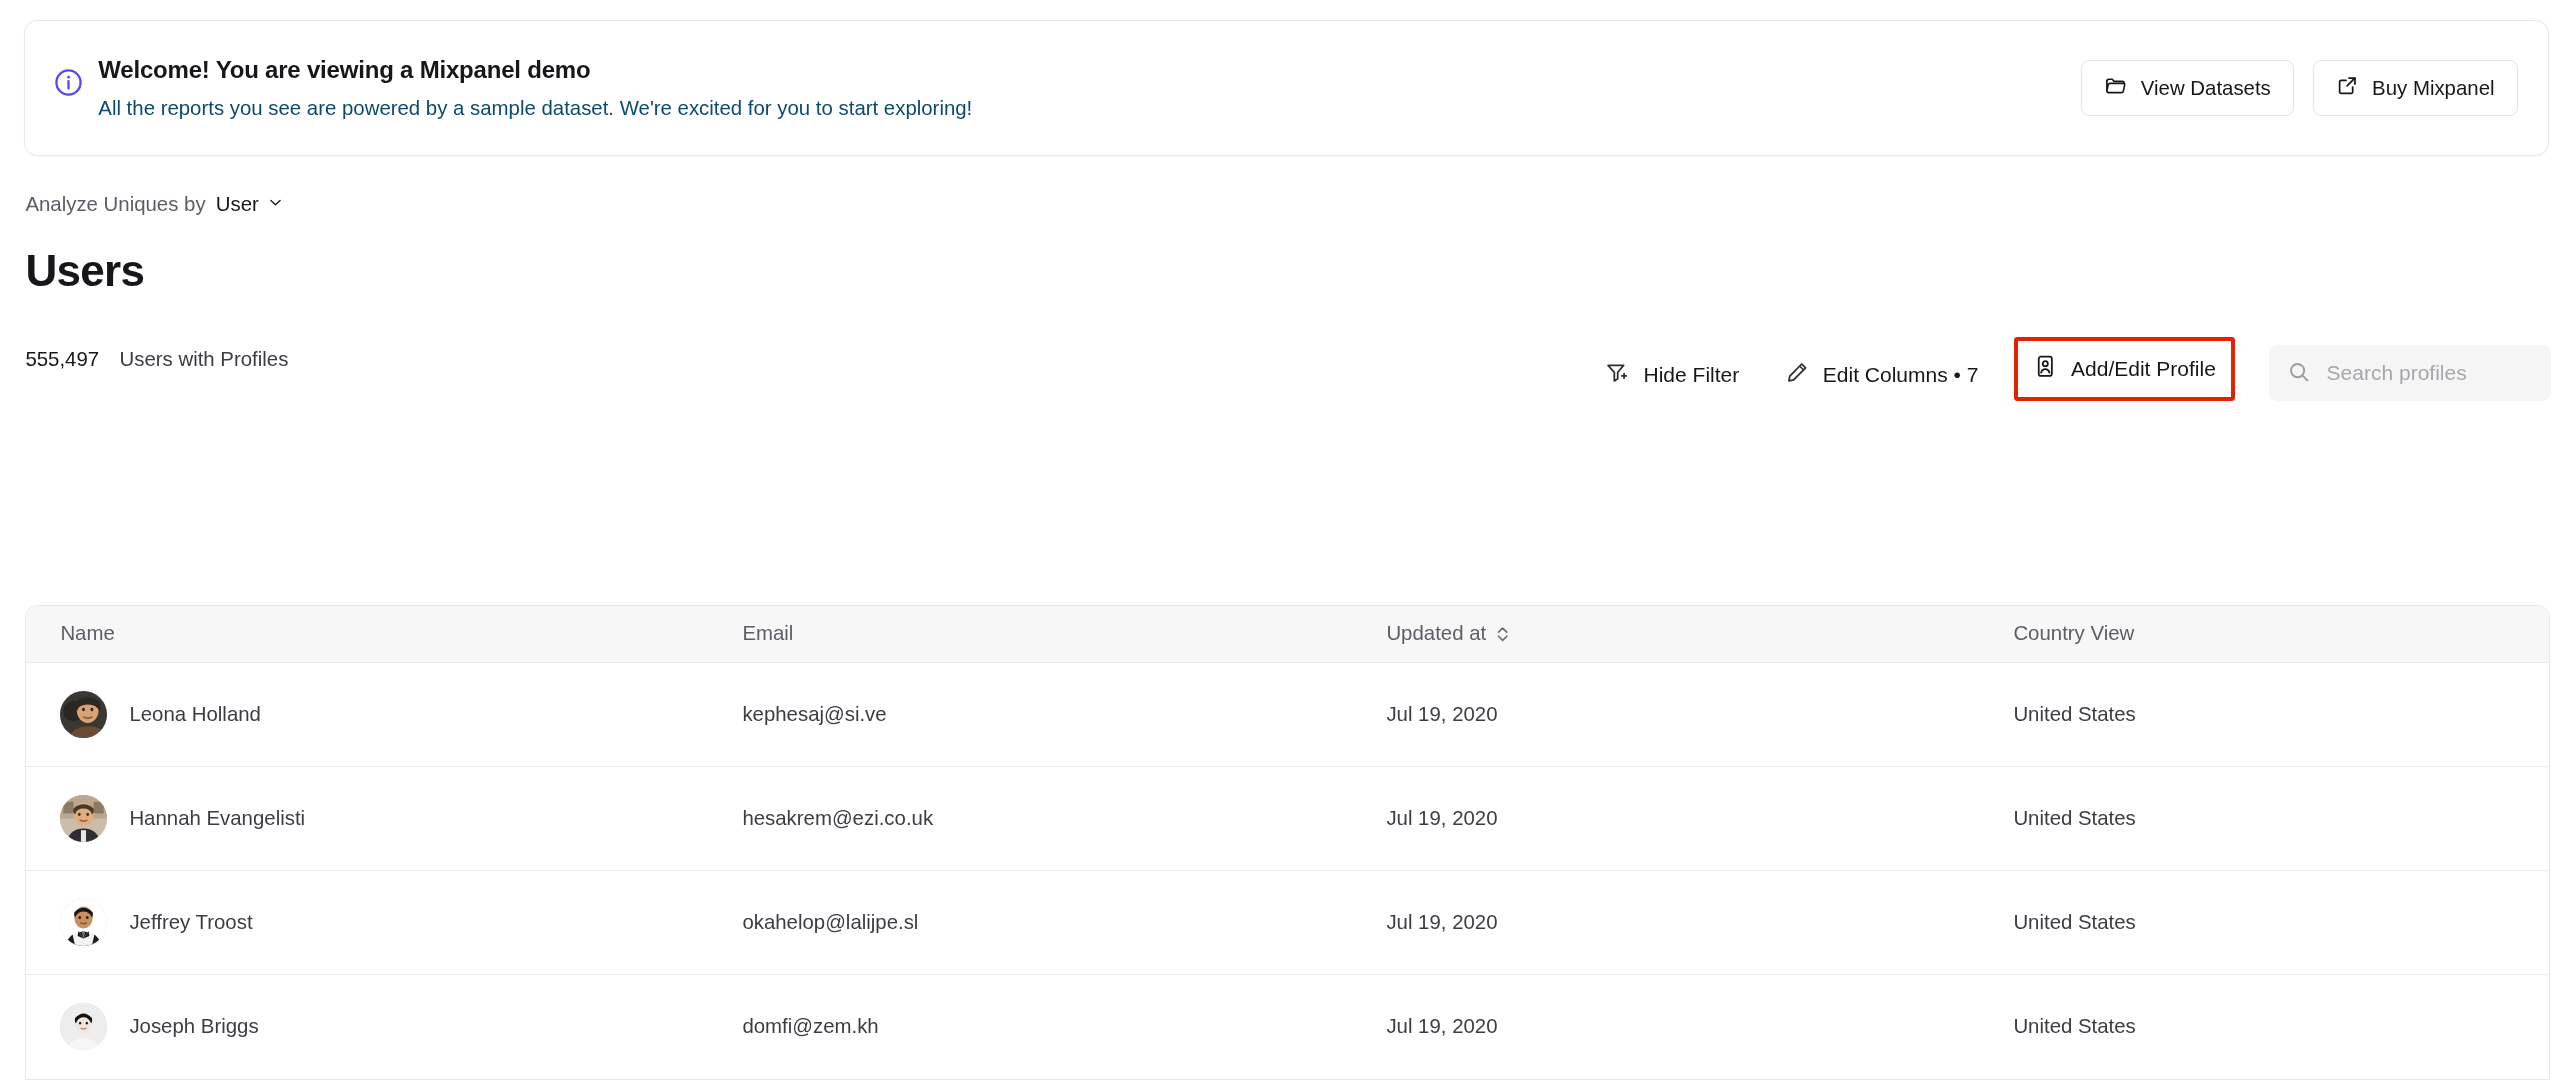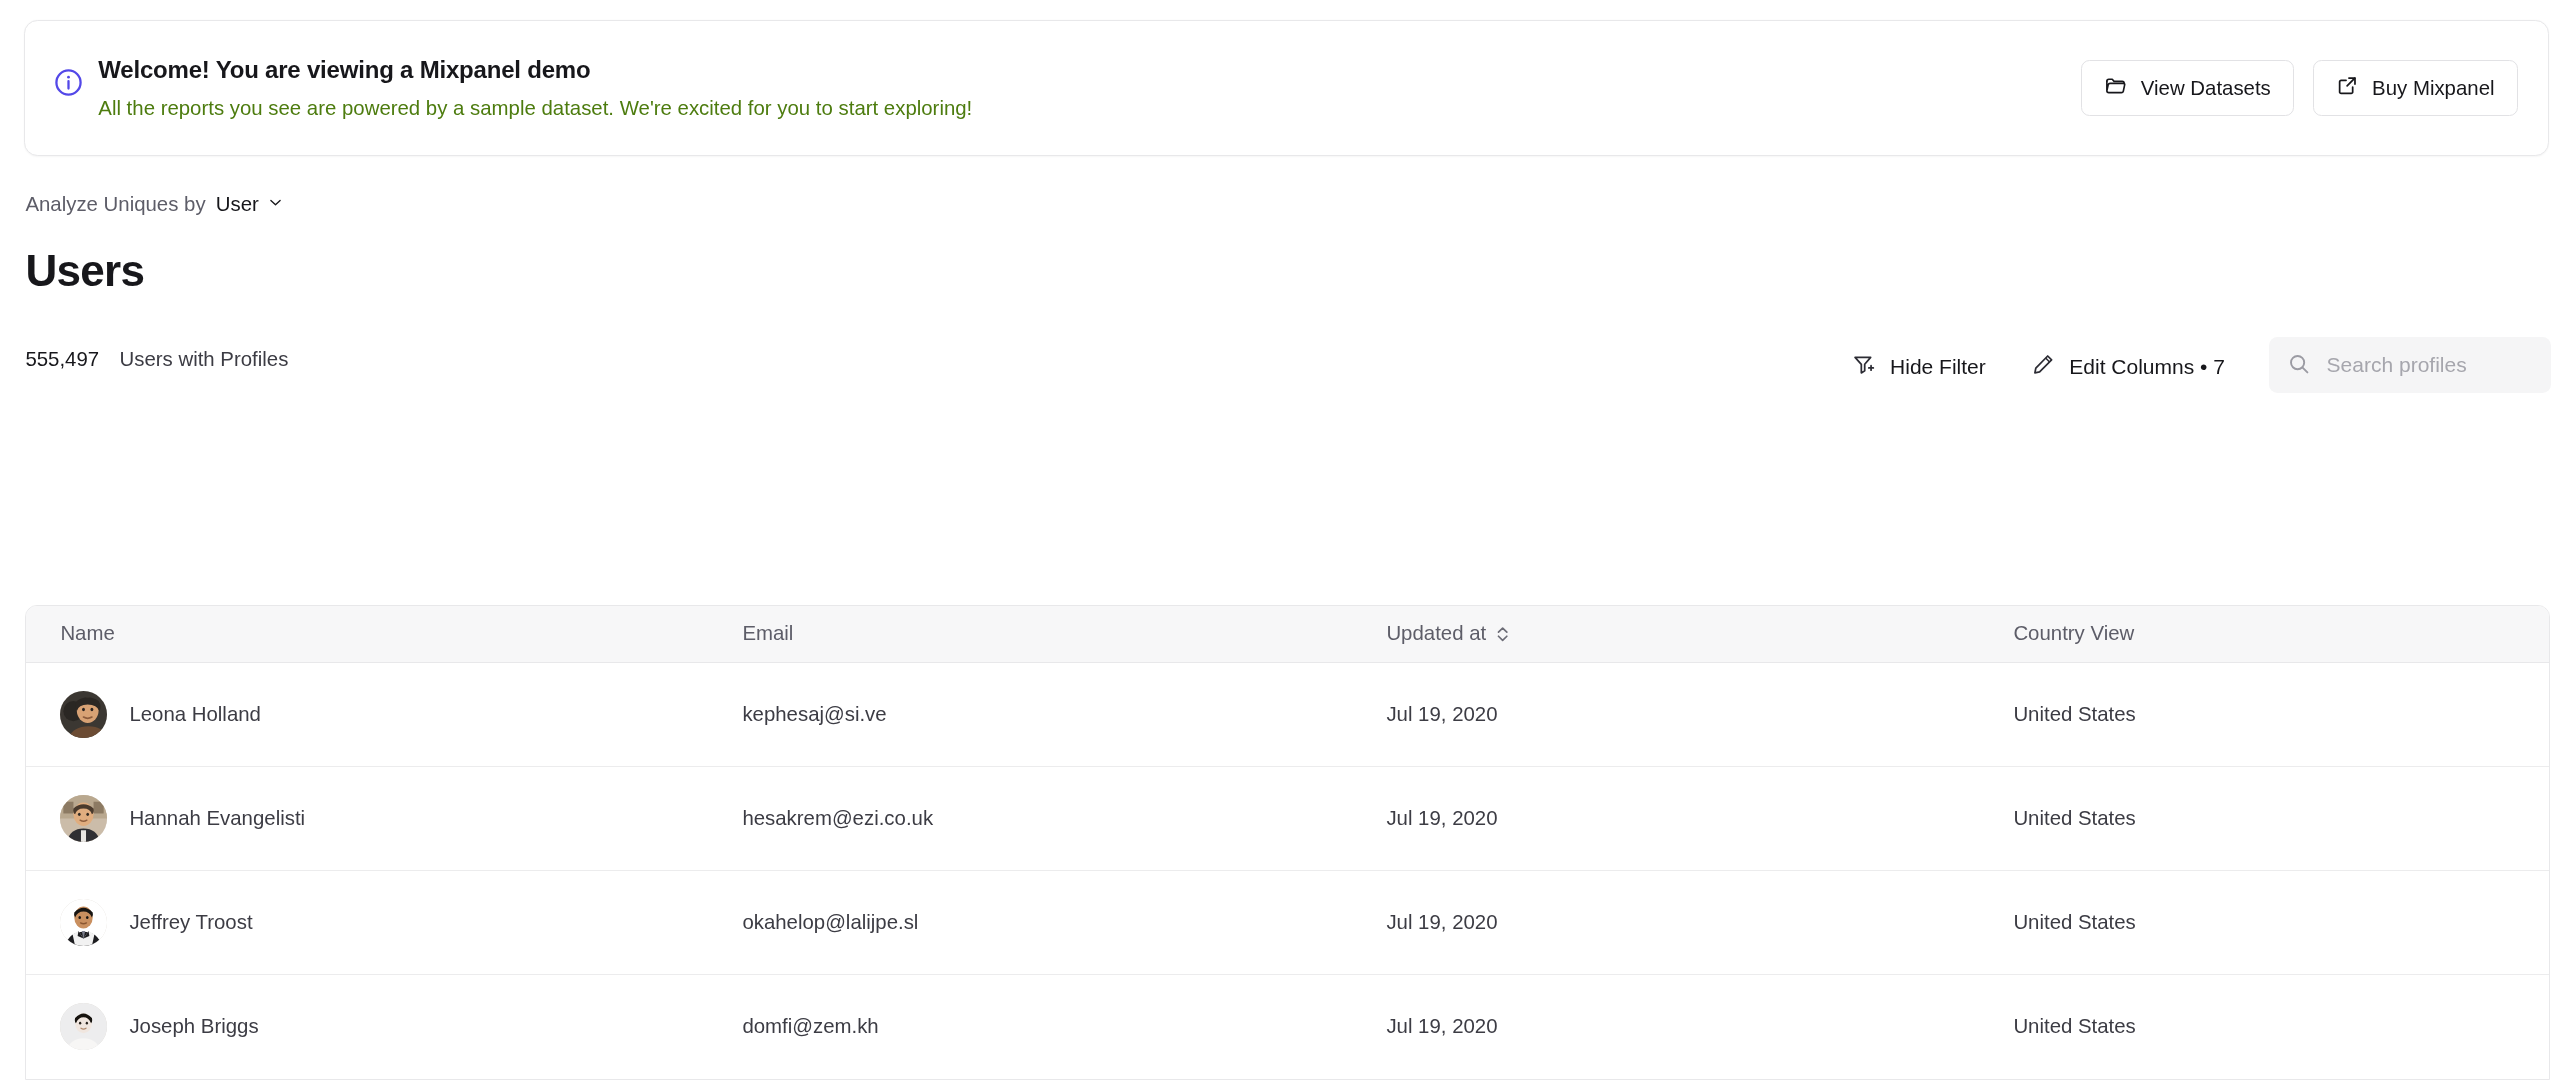--- a/index.html
+++ b/index.html
@@ -23,21 +23,21 @@
     display: flex; align-items: center;
   }
   .banner-left { display: flex; align-items: flex-start; padding-left: 29px; flex: 1; }
   .info-icon { width: 29px; height: 29px; margin-top: 13.6px; flex: none; }
   .banner-text { margin-left: 15.3px; }
   .banner-title {
     font-size: 24px; font-weight: bold; color: #17171b;
     letter-spacing: -0.2px; line-height: 1.35;
   }
   .banner-sub {
-    font-size: 20.4px; color: #4d7c0f; margin-top: 8.5px; line-height: 1.35;
+    font-size: 20.4px; color: #0c4a6e; margin-top: 8.5px; line-height: 1.35;
   }
   .banner-actions { display: flex; gap: 18.7px; padding-right: 30.5px; }
   .ghost-btn {
     display: flex; align-items: center; gap: 13.6px;
     height: 56px; padding: 0 22px;
     border: 0.8px solid #e2e2e5; border-radius: 8.5px;
     background: #fff; font-size: 20.4px; color: #17171b;
     white-space: nowrap; cursor: pointer;
   }
   .ghost-btn svg { flex: none; }
@@ -231,20 +231,30 @@
     <button class="tool-btn">
       <span>
         <svg width="24.6" height="24.6" viewBox="0 0 24 24" fill="none">
           <path d="M16.3 3.9 20.1 7.7 8.4 19.4l-4.6.9.9-4.6L16.3 3.9Z" stroke="#2c2c34" stroke-width="1.7" stroke-linejoin="round"></path>
           <path d="M14.3 5.9 18.1 9.7" stroke="#2c2c34" stroke-width="1.5"></path>
         </svg>
       </span>
       <span>Edit Columns • 7</span>
     </button>
 
+    <button class="tool-btn highlighted">
+      <span>
+        <svg width="24.6" height="24.6" viewBox="0 0 24 24" fill="none">
+          <rect x="5.6" y="2.6" width="12.8" height="18.8" rx="2.2" stroke="#17171b" stroke-width="1.7"></rect>
+          <circle cx="12" cy="9.4" r="2.5" stroke="#17171b" stroke-width="1.7"></circle>
+          <path d="M7.9 18.2c.7-2.3 2.2-3.5 4.1-3.5s3.4 1.2 4.1 3.5" stroke="#17171b" stroke-width="1.7" stroke-linecap="round"></path>
+        </svg>
+      </span>
+      <span>Add/Edit Profile</span>
+    </button>
 
     <div class="search-box">
       <span>
         <svg width="24" height="24" viewBox="0 0 24 24" fill="none">
           <circle cx="10.6" cy="10.6" r="6.6" stroke="#9b9ba3" stroke-width="1.9"></circle>
           <path d="M15.6 15.6 20.4 20.4" stroke="#9b9ba3" stroke-width="1.9" stroke-linecap="round"></path>
         </svg>
       </span>
       <input class="search-input" type="text" placeholder="Search profiles" style="">
     </div>

